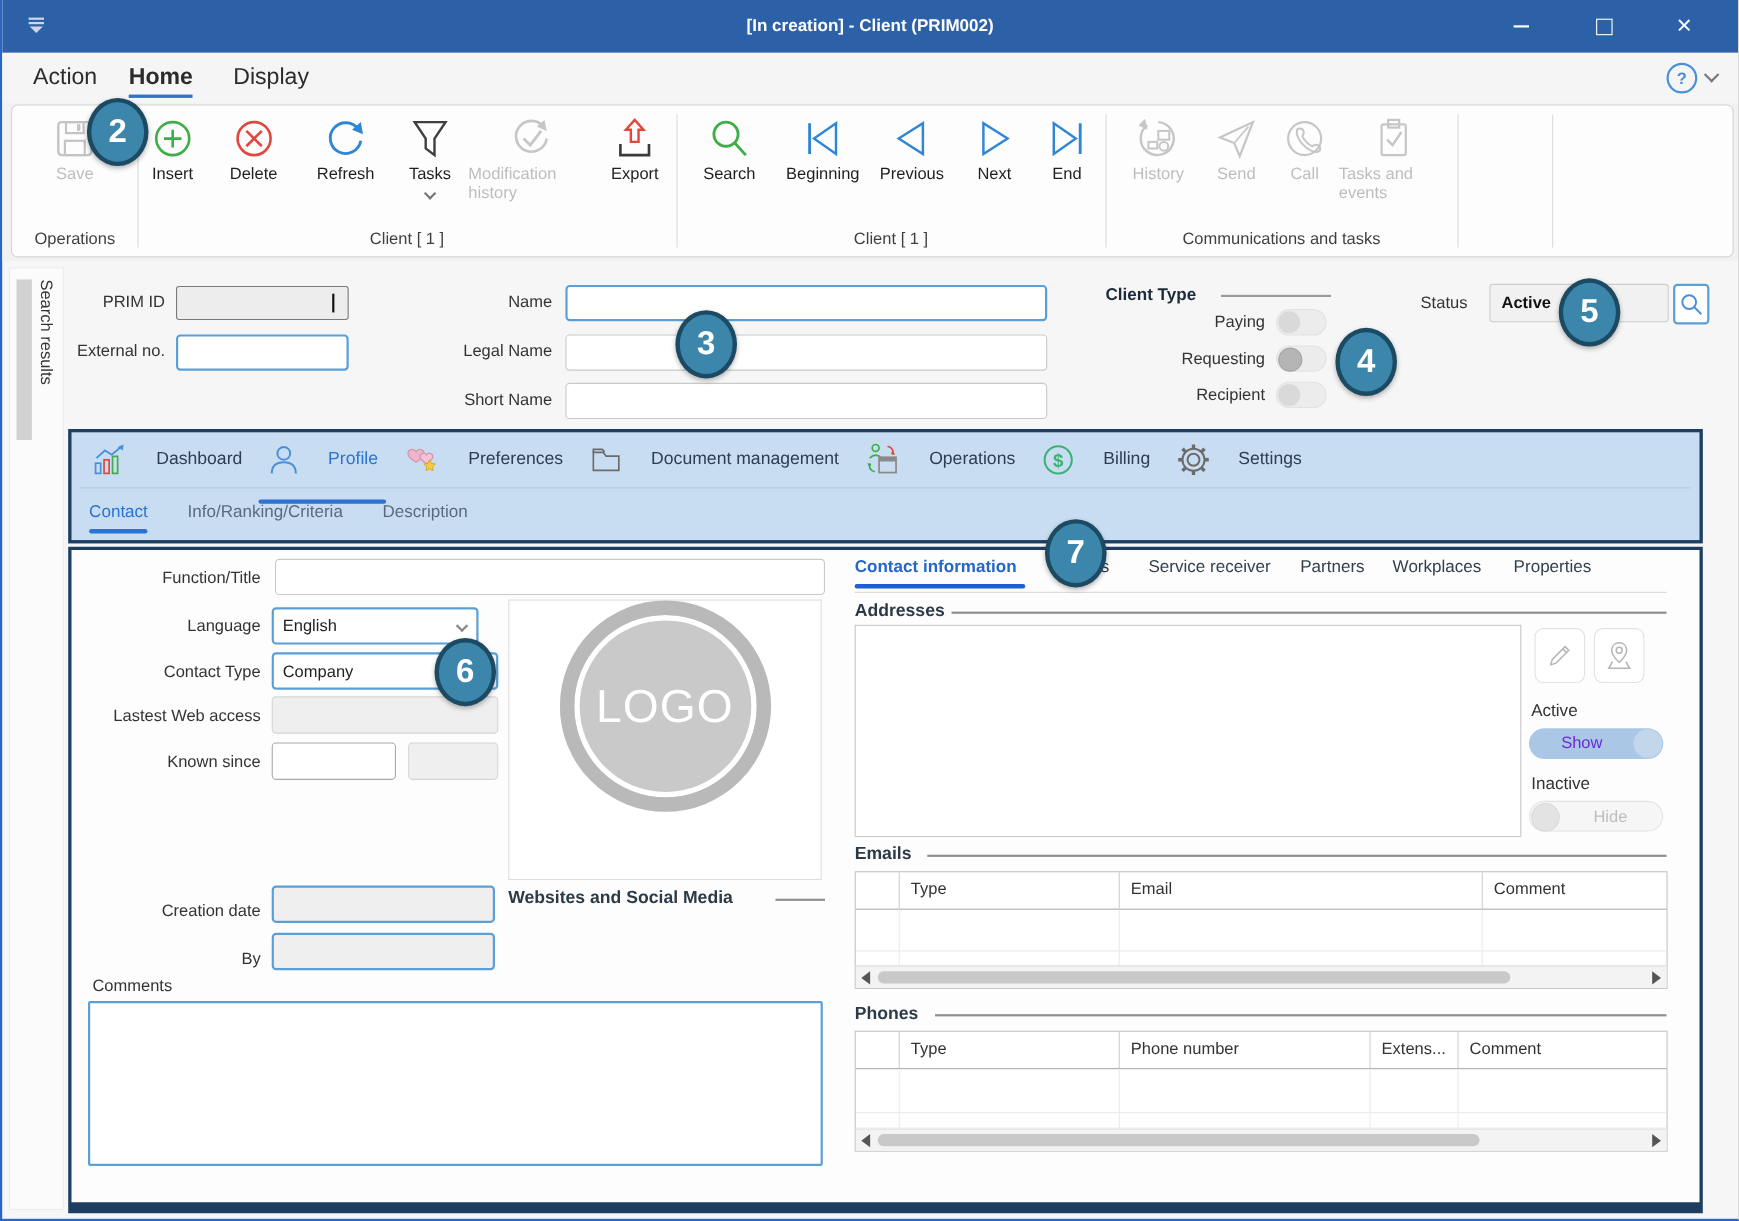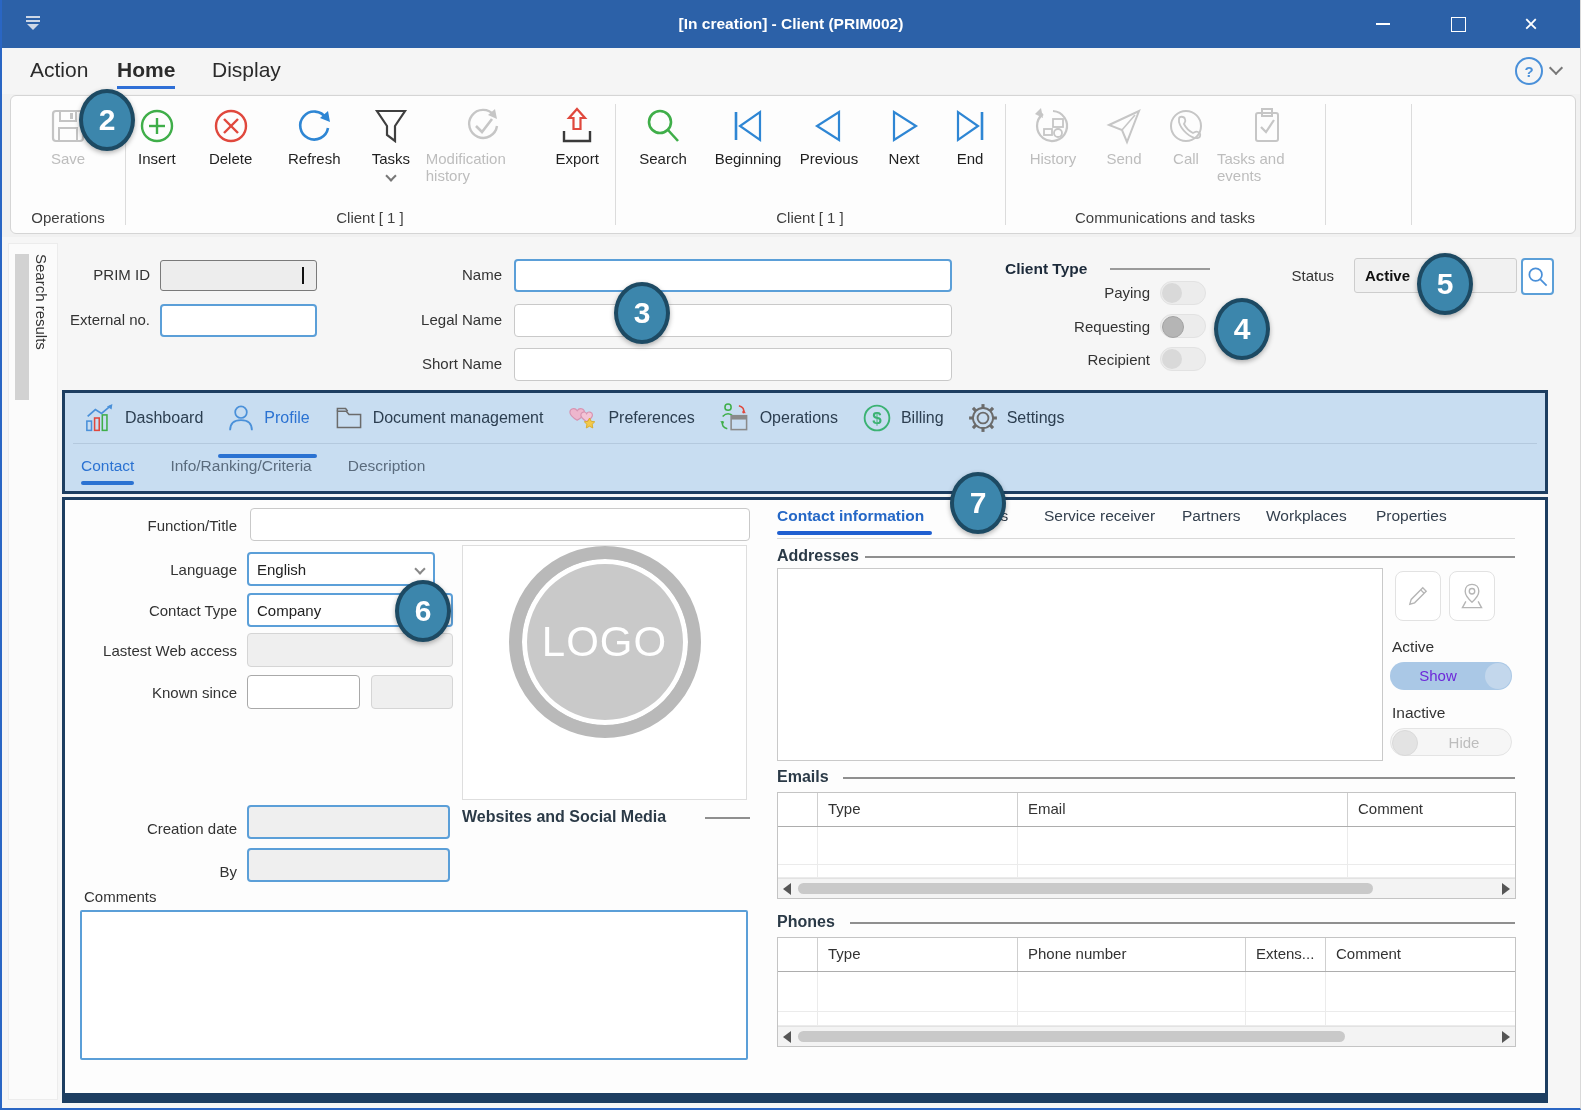--- a/index.html
+++ b/index.html
@@ -52,21 +52,21 @@
                 padding-left:10px;box-sizing:border-box;display:flex;align-items:center;}
   .searchbtn{position:absolute;width:33px;height:37px;background:#fff;border:2px solid #5b9fd8;border-radius:4px;box-sizing:border-box;
              display:flex;align-items:center;justify-content:center;}
   
   .sidetab{position:absolute;left:6px;top:243px;width:50px;height:857px;background:#fbfbfb;border:1px solid #ececec;box-sizing:border-box;}
   .sidetab .grip{position:absolute;left:6px;top:10px;width:14px;height:146px;background:#d2d2d2;}
   .sidetab .vtext{position:absolute;left:24px;top:10px;height:200px;writing-mode:vertical-rl;text-orientation:mixed;font-size:15px;color:#333;}
   
   .tabstrip{position:absolute;left:60px;top:390px;width:1486px;height:104px;background:#c8ddf1;border:3px solid #1d3e61;box-sizing:border-box;}
   .tabrow1{display:flex;align-items:center;height:50px;padding-left:6px;}
-  .tab{display:flex;align-items:center;gap:7px;padding:16px 11px;height:100%;font-size:16px;color:#2c3e50;position:relative;}
+  .tab{display:flex;align-items:center;gap:24px;padding:16px 11px;height:100%;font-size:16px;color:#2c3e50;position:relative;}
   .tab.active{color:#2b72d2;}
   .tab.active::after{content:"";position:absolute;left:4px;right:4px;bottom:1px;height:4px;background:#2b72d2;border-radius:2px;}
   .tabsep{height:1px;background:#b4c9de;margin:0 8px;}
   .tabrow2{display:flex;align-items:center;height:44px;padding-left:16px;gap:36px;}
   .subtab{font-size:15.5px;color:#5a6b7d;position:relative;height:100%;display:flex;align-items:center;}
   .subtab.active{color:#2b72d2;}
   .subtab.active::after{content:"";position:absolute;left:0;right:0;bottom:3px;height:4px;background:#2b72d2;border-radius:2px;}
   
   .mainpanel{position:absolute;left:60px;top:497px;width:1486px;height:606px;background:#fdfdfd;
              border:3px solid #1d3e61;border-bottom-width:10px;box-sizing:border-box;}
@@ -350,33 +350,33 @@
         <span>Dashboard</span>
       </div>
       <div class="tab active">
         <svg width="32" height="32" viewBox="0 0 44 44">
           <circle cx="22" cy="14" r="8" fill="none" stroke="#4a90d9" stroke-width="2.4"></circle>
           <path d="M7,39 Q7,25 22,25 Q37,25 37,39" fill="none" stroke="#4a90d9" stroke-width="2.4"></path>
         </svg>
         <span>Profile</span>
       </div>
       <div class="tab">
-        <svg width="34" height="30" viewBox="0 0 44 44">
-          <path d="M5,12 H18 L22,17 H39 V36 H5 Z" fill="none" stroke="#6b6b6b" stroke-width="2.2"></path>
-          <path d="M5,12 V8 H17 L20,12" fill="none" stroke="#6b6b6b" stroke-width="2.2"></path>
-        </svg>
-        <span>Document management</span>
-      </div>
-      <div class="tab">
         <svg width="36" height="32" viewBox="0 0 44 44">
           <path d="M14,12 c-3,-5 -10,-3 -10,2 c0,5 10,11 10,11 c0,0 10,-6 10,-11 c0,-5 -7,-7 -10,-2 z" fill="#eeb6cd" stroke="#d793b1" stroke-width="1.6"></path>
           <path d="M27,16 c-2,-4 -8,-2 -8,2 c0,4 8,9 8,9 c0,0 8,-5 8,-9 c0,-4 -6,-6 -8,-2 z" fill="#f3c4d6" stroke="#d793b1" stroke-width="1.6"></path>
           <path d="M31,22 l2.2,4.5 5,.7 -3.6,3.5 .9,5 -4.5,-2.4 -4.5,2.4 .9,-5 -3.6,-3.5 5,-.7 z" fill="#f3c94b" stroke="#d8a824" stroke-width="1.2"></path>
         </svg>
         <span>Preferences</span>
+      </div>
+      <div class="tab">
+        <svg width="34" height="30" viewBox="0 0 44 44">
+          <path d="M5,12 H18 L22,17 H39 V36 H5 Z" fill="none" stroke="#6b6b6b" stroke-width="2.2"></path>
+          <path d="M5,12 V8 H17 L20,12" fill="none" stroke="#6b6b6b" stroke-width="2.2"></path>
+        </svg>
+        <span>Document management</span>
       </div>
       <div class="tab">
         <svg width="36" height="34" viewBox="0 0 44 44">
           <circle cx="13" cy="8" r="4" fill="none" stroke="#3fae49" stroke-width="2"></circle>
           <path d="M6,20 Q13,13 20,20" fill="none" stroke="#3fae49" stroke-width="2"></path>
           <rect x="17" y="19" width="20" height="18" fill="none" stroke="#8a8a8a" stroke-width="2"></rect>
           <rect x="17" y="19" width="20" height="5" fill="#8a8a8a"></rect>
           <path d="M27,6 q8,2 6,10" fill="none" stroke="#e0483d" stroke-width="2"></path>
           <polygon points="31,15 36,16 33,11" fill="#e0483d"></polygon>
           <path d="M12,36 q-8,-2 -6,-10" fill="none" stroke="#3fae49" stroke-width="2"></path>

